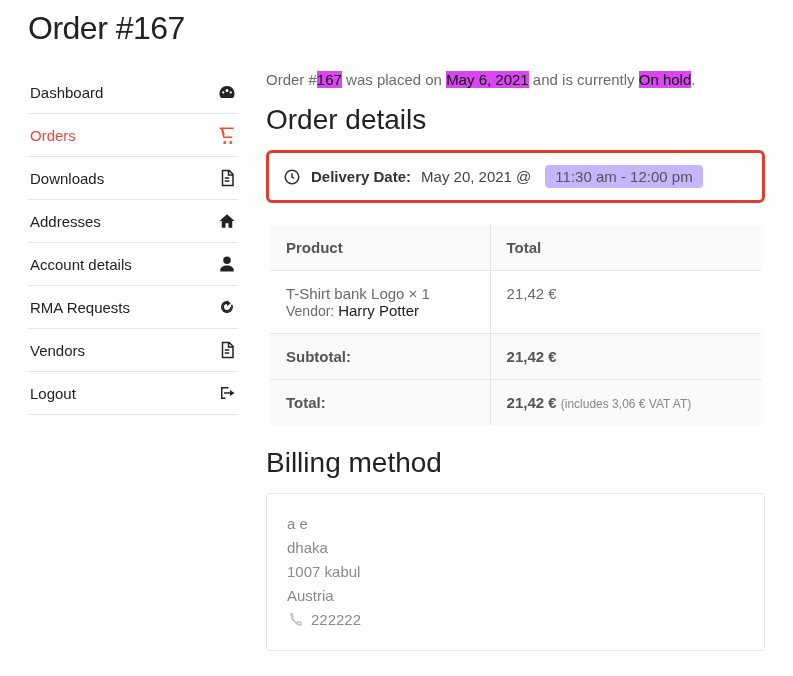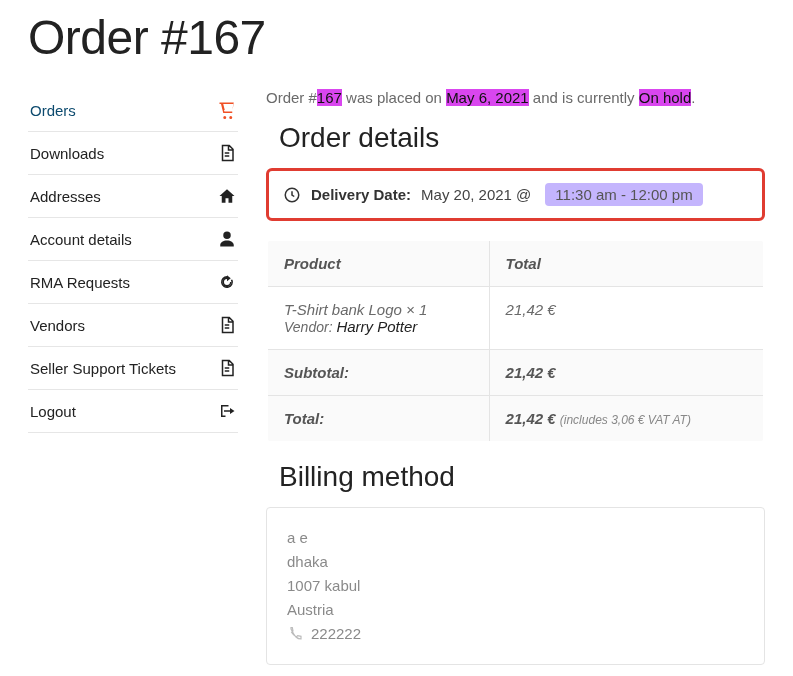--- a/index.html
+++ b/index.html
@@ -1,52 +1,60 @@
 <!DOCTYPE html>
 <html><head>
   <meta charset="utf-8">
   <style>
     * { box-sizing: border-box; margin: 0; padding: 0; }
     body { font-family: -apple-system, BlinkMacSystemFont, "Segoe UI", Helvetica, Arial, sans-serif; color: #333; font-size: 15px; background: #fff; padding: 10px 28px 30px; }
-    h1 { font-size: 48px; font-weight: 400; letter-spacing: -0.5px; margin-bottom: 24px; color: #222; }
-    h2 { font-size: 28px; font-weight: 400; color: #222; margin: 16px 13px 14px; }
+    h1 { font-size: 32px; font-weight: 400; letter-spacing: -0.5px; margin-bottom: 24px; color: #222; }
+    h2 { font-size: 28px; font-weight: 400; color: #222; margin: 16px 0 14px; }
     .layout { display: flex; gap: 28px; align-items: flex-start; }
     .sidebar { width: 210px; flex-shrink: 0; }
     .nav-item { display: flex; justify-content: space-between; align-items: center; padding: 12px 2px; border-bottom: 1px solid #e6e6e6; font-size: 15px; color: #222; cursor: pointer; }
-    .nav-item.active { color: #0c4a6e; }
+    .nav-item.active { color: #ef4444; }
     .nav-item .icon { width: 18px; height: 18px; display: inline-flex; align-items: center; justify-content: center; }
     .nav-item .icon svg { fill: #222; }
     .nav-item.active .icon svg { fill: #f05025; }
     .content { flex: 1; }
     .status-line { color: #6a6a6a; margin-bottom: 4px; font-size: 15px; }
     .hl { background: #d946ef; color: #111; }
     .delivery-box { border: 3px solid #e03c31; border-radius: 6px; padding: 12px 14px; display: flex; align-items: center; gap: 10px; color: #444; margin-bottom: 18px; }
     .delivery-box .clock { width: 18px; height: 18px; }
     .delivery-box .label { font-weight: 700; color: #333; }
     .delivery-box .time-pill { background: #c4b5fd; border-radius: 4px; padding: 3px 10px; color: #555; margin-left: 4px; }
-    table.details { width: 100%; border-collapse: collapse; border: 2px solid #a21caf; border-radius: 4px; overflow: hidden; margin-bottom: 18px; font-style: italic; }
+    table.details { width: 100%; border-collapse: collapse; border: 4px solid #a21caf; border-radius: 4px; overflow: hidden; margin-bottom: 18px; }
     table.details th, table.details td { text-align: left; padding: 14px 16px; border: 1px solid #e4e4e4; font-size: 15px; vertical-align: top; }
     table.details thead th { background: #fafafa; color: #555; font-weight: 700; }
     table.details tfoot td, table.details tfoot th { background: #fafafa; color: #555; font-weight: 700; }
     .prod-line { color: #6a6a6a; }
     .vendor { color: #6a6a6a; font-size: 14px; }
     .vendor-name { color: #222; }
     .vat-note { font-size: 12px; font-weight: 400; color: #888; }
     .addr-box { border: 1px solid #e4e4e4; border-radius: 4px; padding: 18px 20px; color: #8a8a8a; line-height: 1.6; }
     .addr-row { display: flex; align-items: center; gap: 8px; }
     .addr-row .mini-icon { width: 16px; height: 16px; }
     .addr-row .mini-icon svg { stroke: #bcbcbc; fill: none; }
   </style>
 </head>
 <body>
 
 <h1>Order #167</h1>
 
 <div class="layout">
   <nav class="sidebar">
+    <div class="nav-item">
+      <span>Dashboard</span>
+      <span class="icon">
+          <svg viewBox="0 0 24 24">
+            <path d="M12 4a10 10 0 0 0-8 16h16a10 10 0 0 0-8-16zm0 4a2 2 0 1 1 0 4 2 2 0 0 1 0-4zM7 14a1.5 1.5 0 1 1 0-3 1.5 1.5 0 0 1 0 3zm10 0a1.5 1.5 0 1 1 0-3 1.5 1.5 0 0 1 0 3z"></path>
+          </svg>
+        </span>
+    </div>
     <div class="nav-item active">
       <span>Orders</span>
       <span class="icon">
           <svg viewBox="0 0 24 24">
             <path d="M7 4h14l-2 8H9L7 4zM5 2H2v2h2l3 12h12v-2H8.5L8 12h11l2-10H6L5 2zm4 18a2 2 0 1 0 0 4 2 2 0 0 0 0-4zm8 0a2 2 0 1 0 0 4 2 2 0 0 0 0-4z"></path>
           </svg>
         </span>
     </div>
     <div class="nav-item">
       <span>Downloads</span>
@@ -75,28 +83,20 @@
     <div class="nav-item">
       <span>RMA Requests</span>
       <span class="icon">
           <svg viewBox="0 0 24 24">
             <path d="M12 4a8 8 0 1 0 7.4 5H17a6 6 0 1 1-5-3V3l5 4-5 4V8a4 4 0 1 0 4 4h2a6 6 0 0 1-6 6 6 6 0 0 1 0-12z"></path>
           </svg>
         </span>
     </div>
     <div class="nav-item">
       <span>Vendors</span>
-      <span class="icon">
-          <svg viewBox="0 0 24 24">
-            <path d="M6 2h9l5 5v15H6V2zm8 1v5h5M9 12h6M9 16h6" stroke="#222" stroke-width="2" fill="none"></path>
-          </svg>
-        </span>
-    </div>
-    <div class="nav-item">
-      <span>Seller Support Tickets</span>
       <span class="icon">
           <svg viewBox="0 0 24 24">
             <path d="M6 2h9l5 5v15H6V2zm8 1v5h5M9 12h6M9 16h6" stroke="#222" stroke-width="2" fill="none"></path>
           </svg>
         </span>
     </div>
     <div class="nav-item">
       <span>Logout</span>
       <span class="icon">
           <svg viewBox="0 0 24 24">

